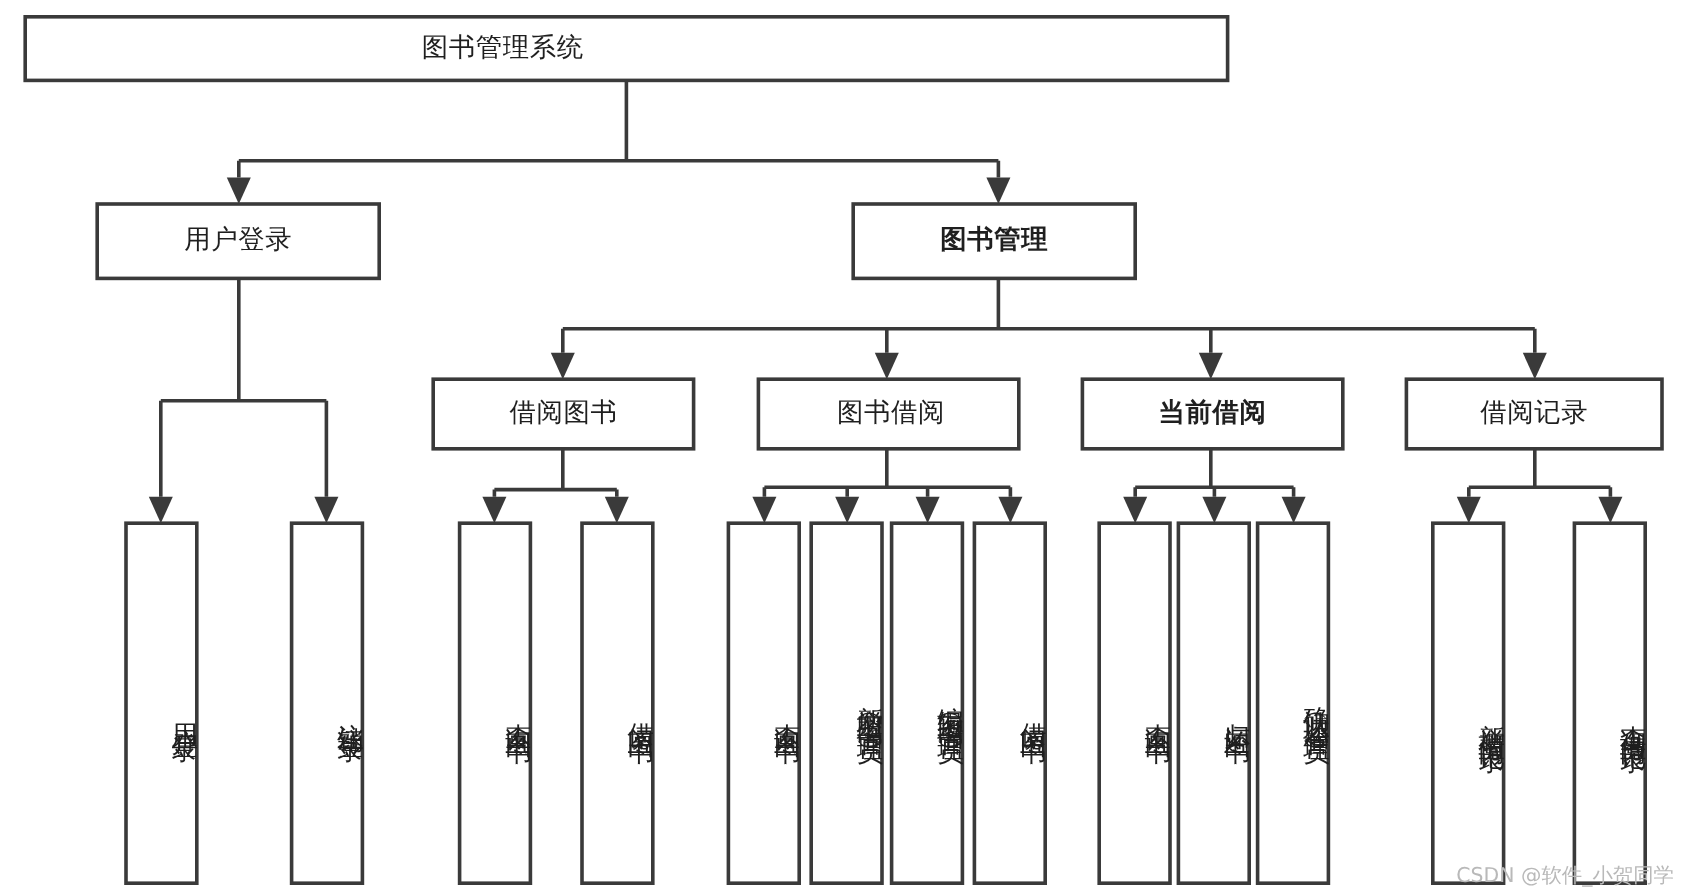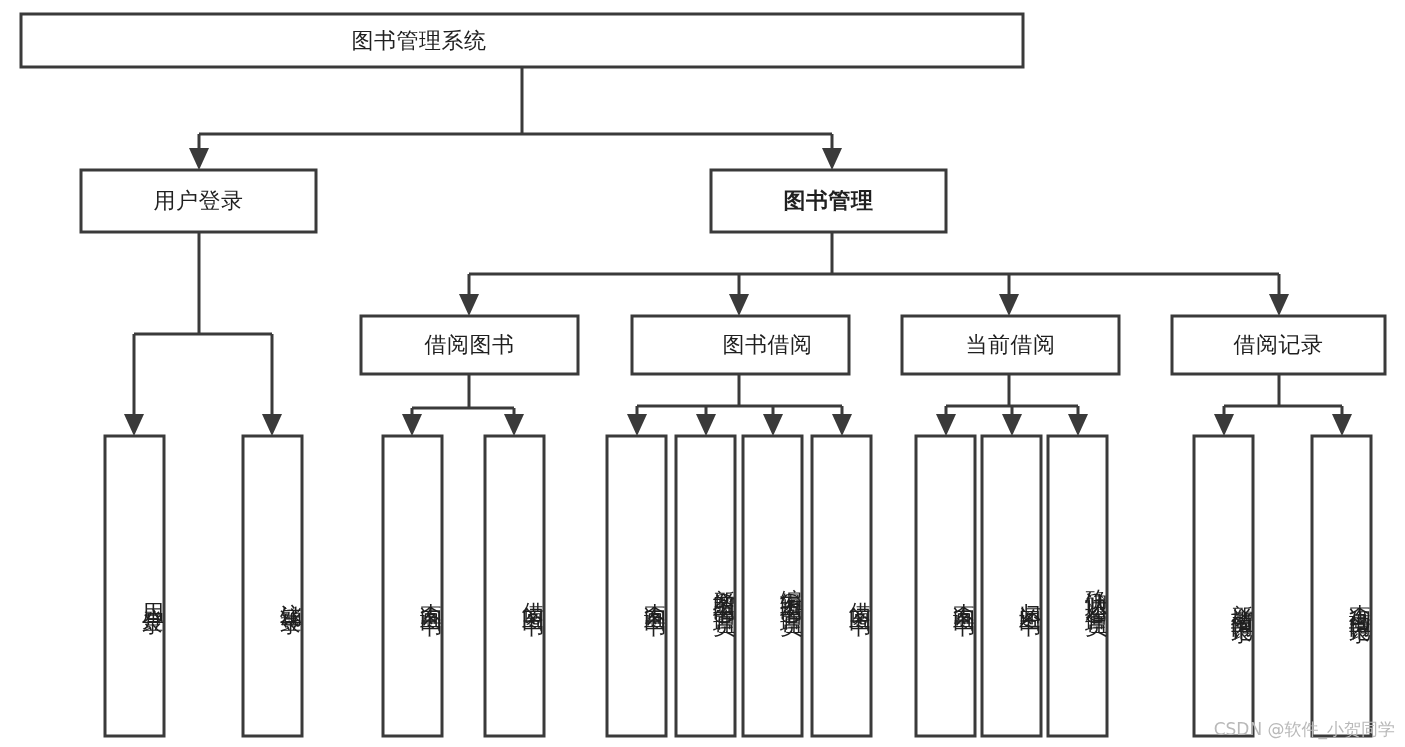--- a/index.html
+++ b/index.html
@@ -142,23 +142,23 @@
   </svg>
 
   <div class="node-label" style="left:21px; top:14px; width:796px; height:53px;">图书管理系统</div>
 
   <div class="node-label" style="left:81px; top:170px; width:235px; height:62px;">用户登录</div>
 
   <div class="node-label" style="left:711px; top:170px; width:235px; height:62px;font-weight:bold;">图书管理</div>
 
   <div class="node-label" style="left:361px; top:316px; width:217px; height:58px;">借阅图书</div>
 
-  <div class="node-label" style="left:649px; top:316px; width:237px; height:58px;">图书借阅</div>
+  <div class="node-label" style="left:624px; top:316px; width:237px; height:58px;">图书借阅</div>
 
-  <div class="node-label" style="left:902px; top:316px; width:217px; height:58px;">当前借阅</div>
+  <div class="node-label" style="left:902px; top:316px; width:217px; height:58px;font-weight:bold;">当前借阅</div>
 
   <div class="node-label" style="left:1172px; top:316px; width:213px; height:58px;">借阅记录</div>
 
   <div class="node-label vertical" style="left:105px; top:436px; width:59px; height:300px;">用户登录</div>
 
   <div class="node-label vertical" style="left:243px; top:436px; width:59px; height:300px;">注销登录</div>
 
   <div class="node-label vertical" style="left:383px; top:436px; width:59px; height:300px;">查询图书</div>
 
   <div class="node-label vertical" style="left:485px; top:436px; width:59px; height:300px;">借阅图书</div>

